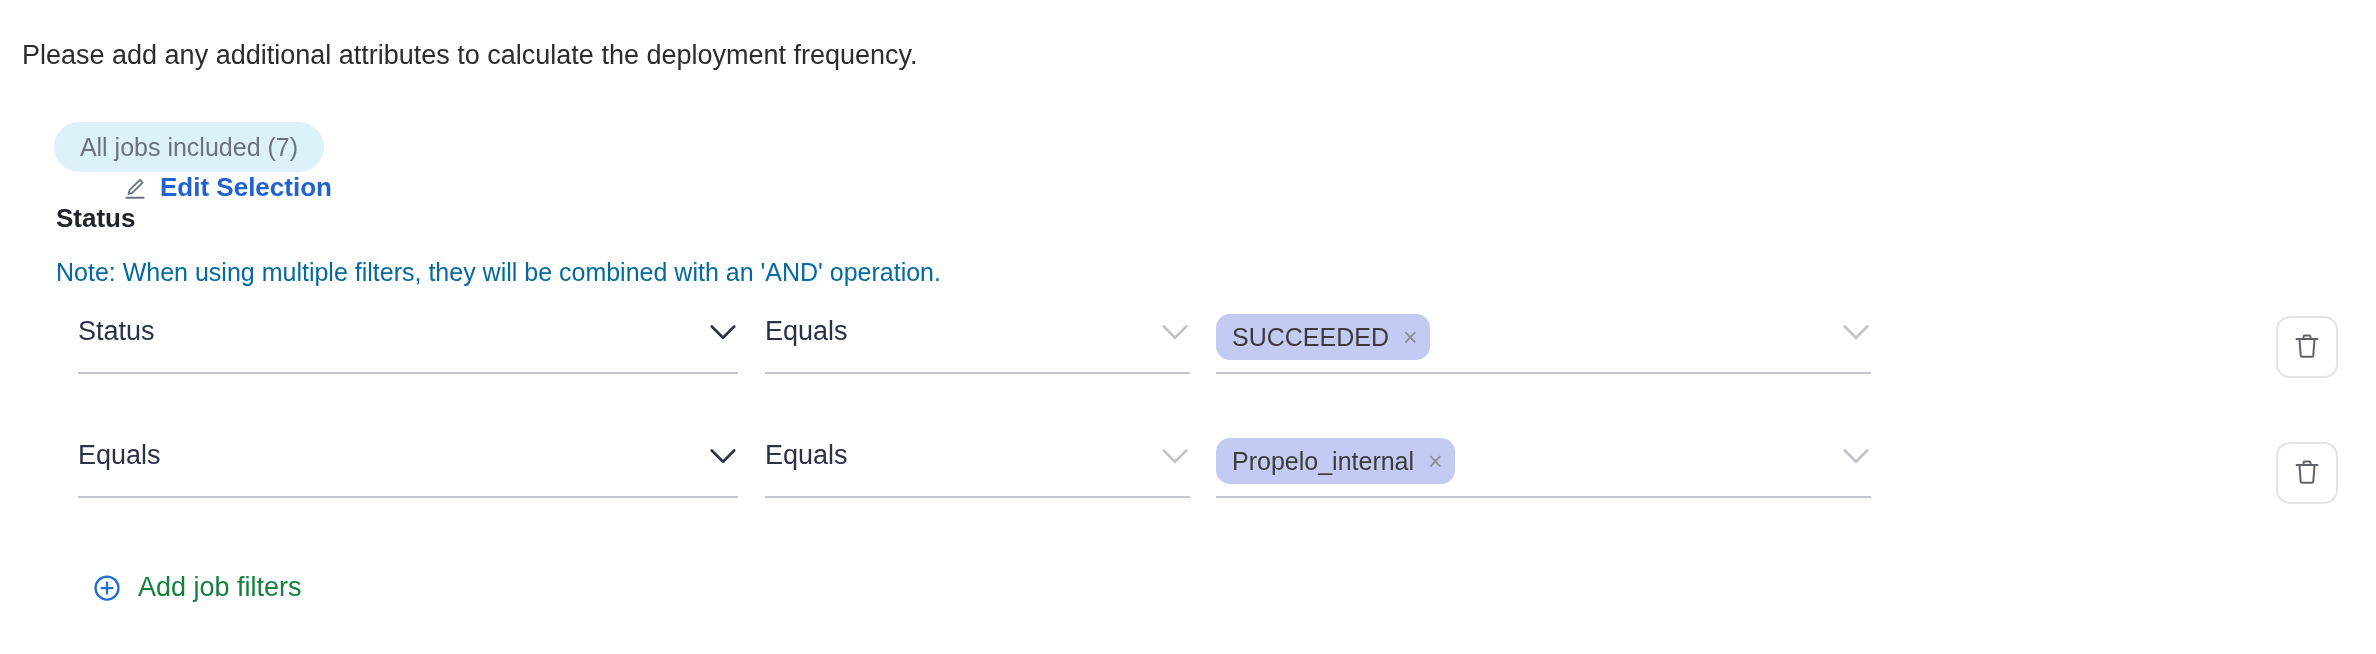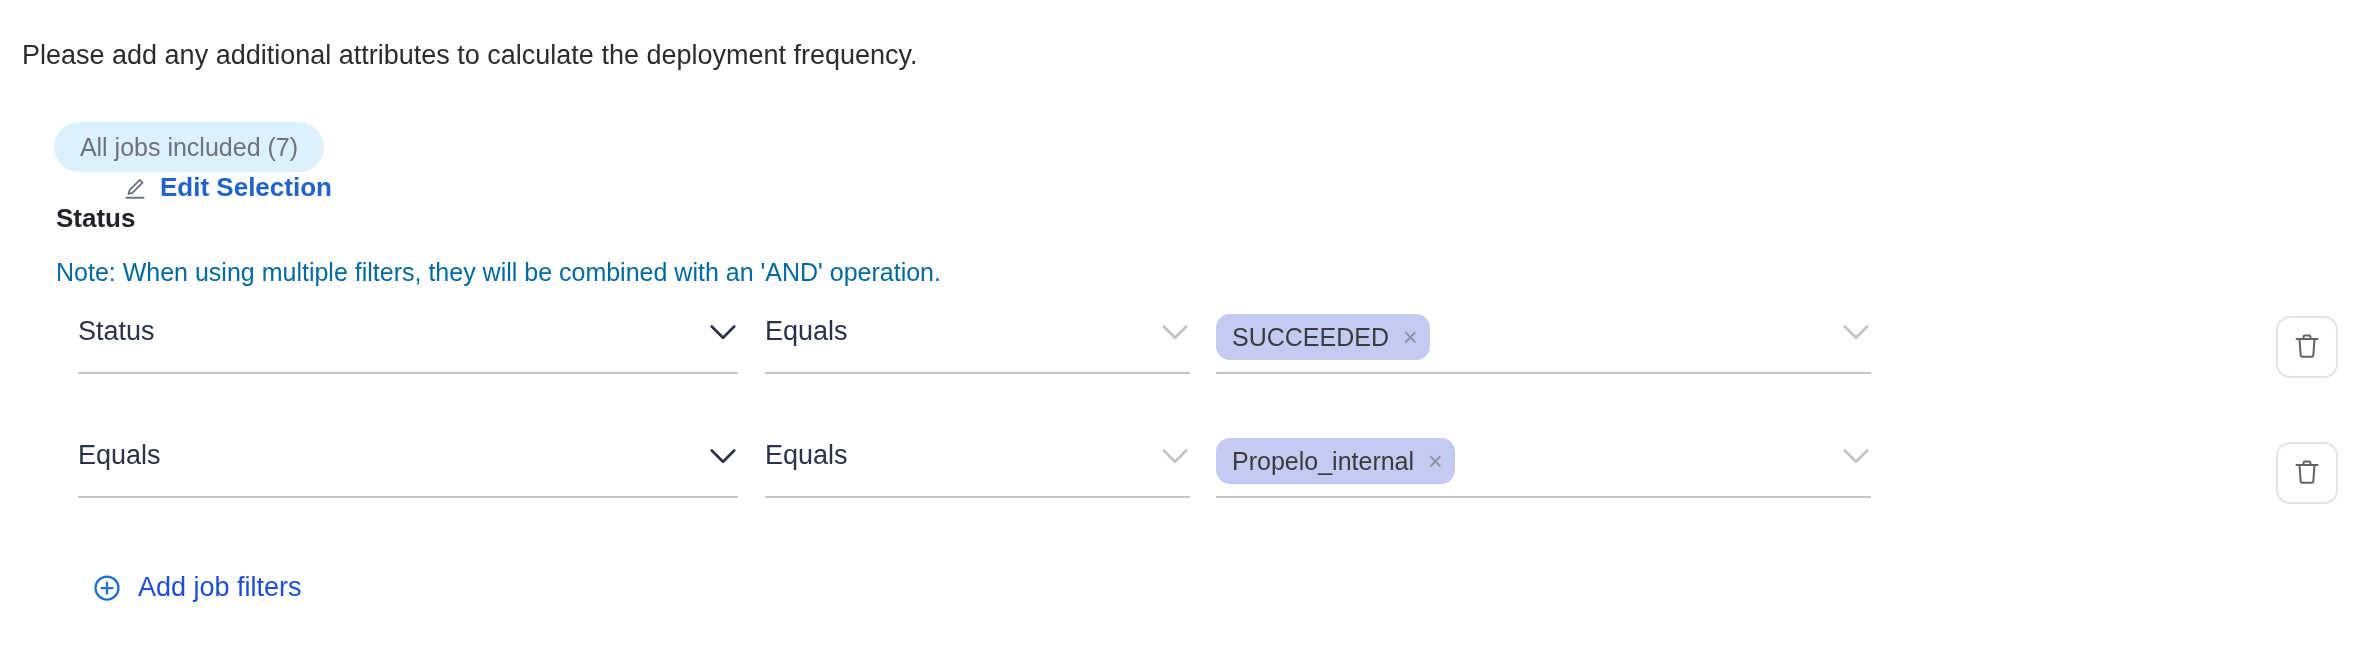--- a/index.html
+++ b/index.html
@@ -178,21 +178,21 @@
     position: absolute;
     left: 92px;
     top: 572px;
     display: flex;
     align-items: center;
     gap: 16px;
     cursor: pointer;
   }
   .add-filters .plus { width: 30px; height: 30px; color: #1f6fd0; flex: none; }
   .add-filters .label {
-    color: #1d4ed8;
+    color: #15803d;
     font-size: 27px;
     white-space: nowrap;
   }
 </style>
 </head>
 <body>
 
 <div class="intro">Please add any additional attributes to calculate the deployment frequency.</div>
 
 <div class="chip-row">

